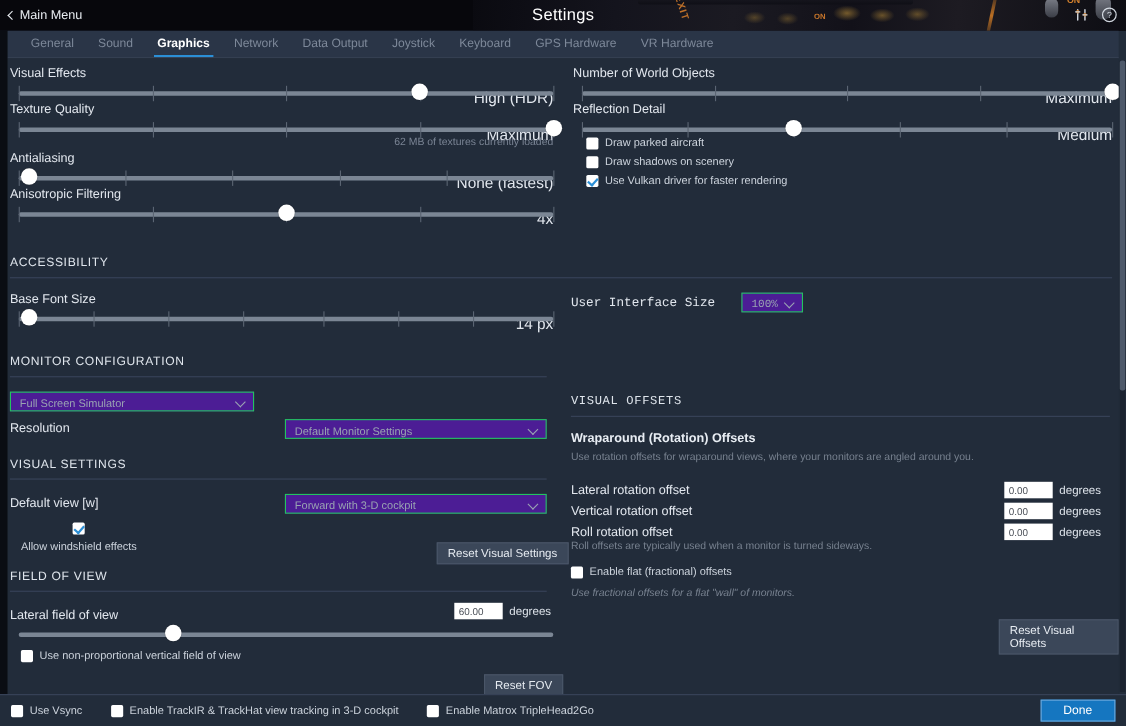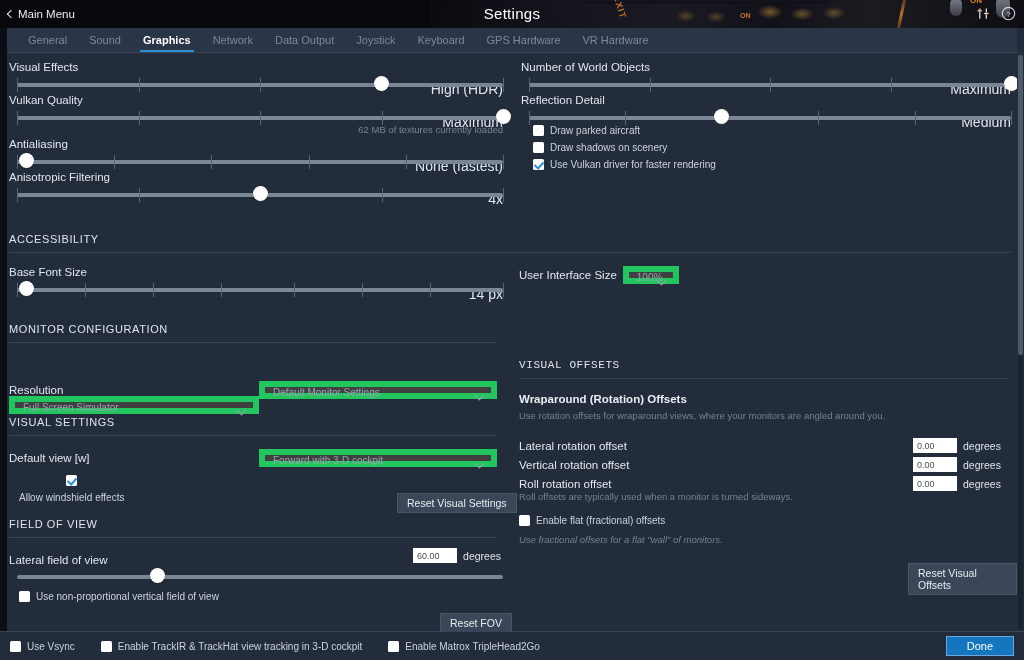--- a/index.html
+++ b/index.html
@@ -129,22 +129,22 @@
   .cb-label { font-size: 10px; color: #ccd3dc; }
 
   
   .section-head {
     font-size: 11px; color: #dfe5ec; letter-spacing: .6px;
   }
   .divider { height:1px; background:#39445a; }
 
   
   .dd {
-    background: #404040; border: 6px solid #22c55e; height: 18px;
-    display:flex; align-items:flex-start; padding: 0 8px; cursor:pointer; position:relative;
+    background: #4c1d95; border: 1px solid #22c55e; height: 18px;
+    display:flex; align-items:flex-end; padding: 0 8px; cursor:pointer; position:relative;
   }
   .dd-text { font-size: 10px; color: #99a3b2; }
   .chev-down {
     position:absolute; right: 8px; top: 5px; width: 7px; height: 7px;
     border-right: 1.4px solid #9aa4b3; border-bottom: 1.4px solid #9aa4b3;
     transform: rotate(45deg);
   }
 
   
   .num-input {
@@ -251,21 +251,21 @@
           <div class="tick" style="left:0%"></div>
             <div class="tick" style="left:25%"></div>
           <div class="tick" style="left:50%"></div>
             <div class="tick" style="left:75%"></div>
           <div class="tick" style="left:100%"></div>
           <div class="knob" style="left:75%"></div>
         </div>
       </div>
 
       <div class="slider-row" style="top:41px;">
-        <div class="slider-label">Vulkan Quality</div>
+        <div class="slider-label">Texture Quality</div>
         <div class="slider-value">Maximum</div>
         <div class="track-wrap">
           <div class="track"></div>
           <div class="tick" style="left:0%"></div>
             <div class="tick" style="left:25%"></div>
           <div class="tick" style="left:50%"></div>
             <div class="tick" style="left:75%"></div>
           <div class="tick" style="left:100%"></div>
           <div class="knob" style="left:100%"></div>
         </div>
@@ -363,35 +363,35 @@
         <div class="tick" style="left:28%"></div>
           <div class="tick" style="left:42%"></div>
         <div class="tick" style="left:57%"></div>
           <div class="tick" style="left:71%"></div>
         <div class="tick" style="left:85%"></div>
           <div class="tick" style="left:100%"></div>
         <div class="knob" style="left:2%"></div>
       </div>
     </div>
 
-    <div style="position:absolute; left:512px; top:213px; display:flex; align-items:center; gap:6px;">
+    <div style="position:absolute; left:512px; top:213px; display:flex; align-items:center; gap:24px;font-family:Liberation Mono, monospace;">
       <span class="row-label">User Interface Size</span>
       <span class="dd" style="width:56px;">
         <span class="dd-text">100%</span>
         <span class="chev-down"></span>
       </span>
     </div>
 
     <div style="position:absolute; left:2px; top:270px; width:488px;">
       <div class="section-head">MONITOR CONFIGURATION</div>
       <div class="divider" style="margin-top:7px;"></div>
     </div>
 
     <div style="position:absolute; left:2px; top:303px; width:490px; display:flex; align-items:center;">
-      <span class="dd" style="width:250px;margin-top:40px;">
+      <span class="dd" style="width:222px;">
         <span class="dd-text">Full Screen Simulator</span>
         <span class="chev-down"></span>
       </span>
     </div>
 
     <div style="position:absolute; left:2px; top:328px; width:490px; display:flex; align-items:center;">
       <span class="row-label" style="width:250px;">Resolution</span>
       <span class="dd" style="width:238px;">
         <span class="dd-text">Default Monitor Settings</span>
         <span class="chev-down"></span>

